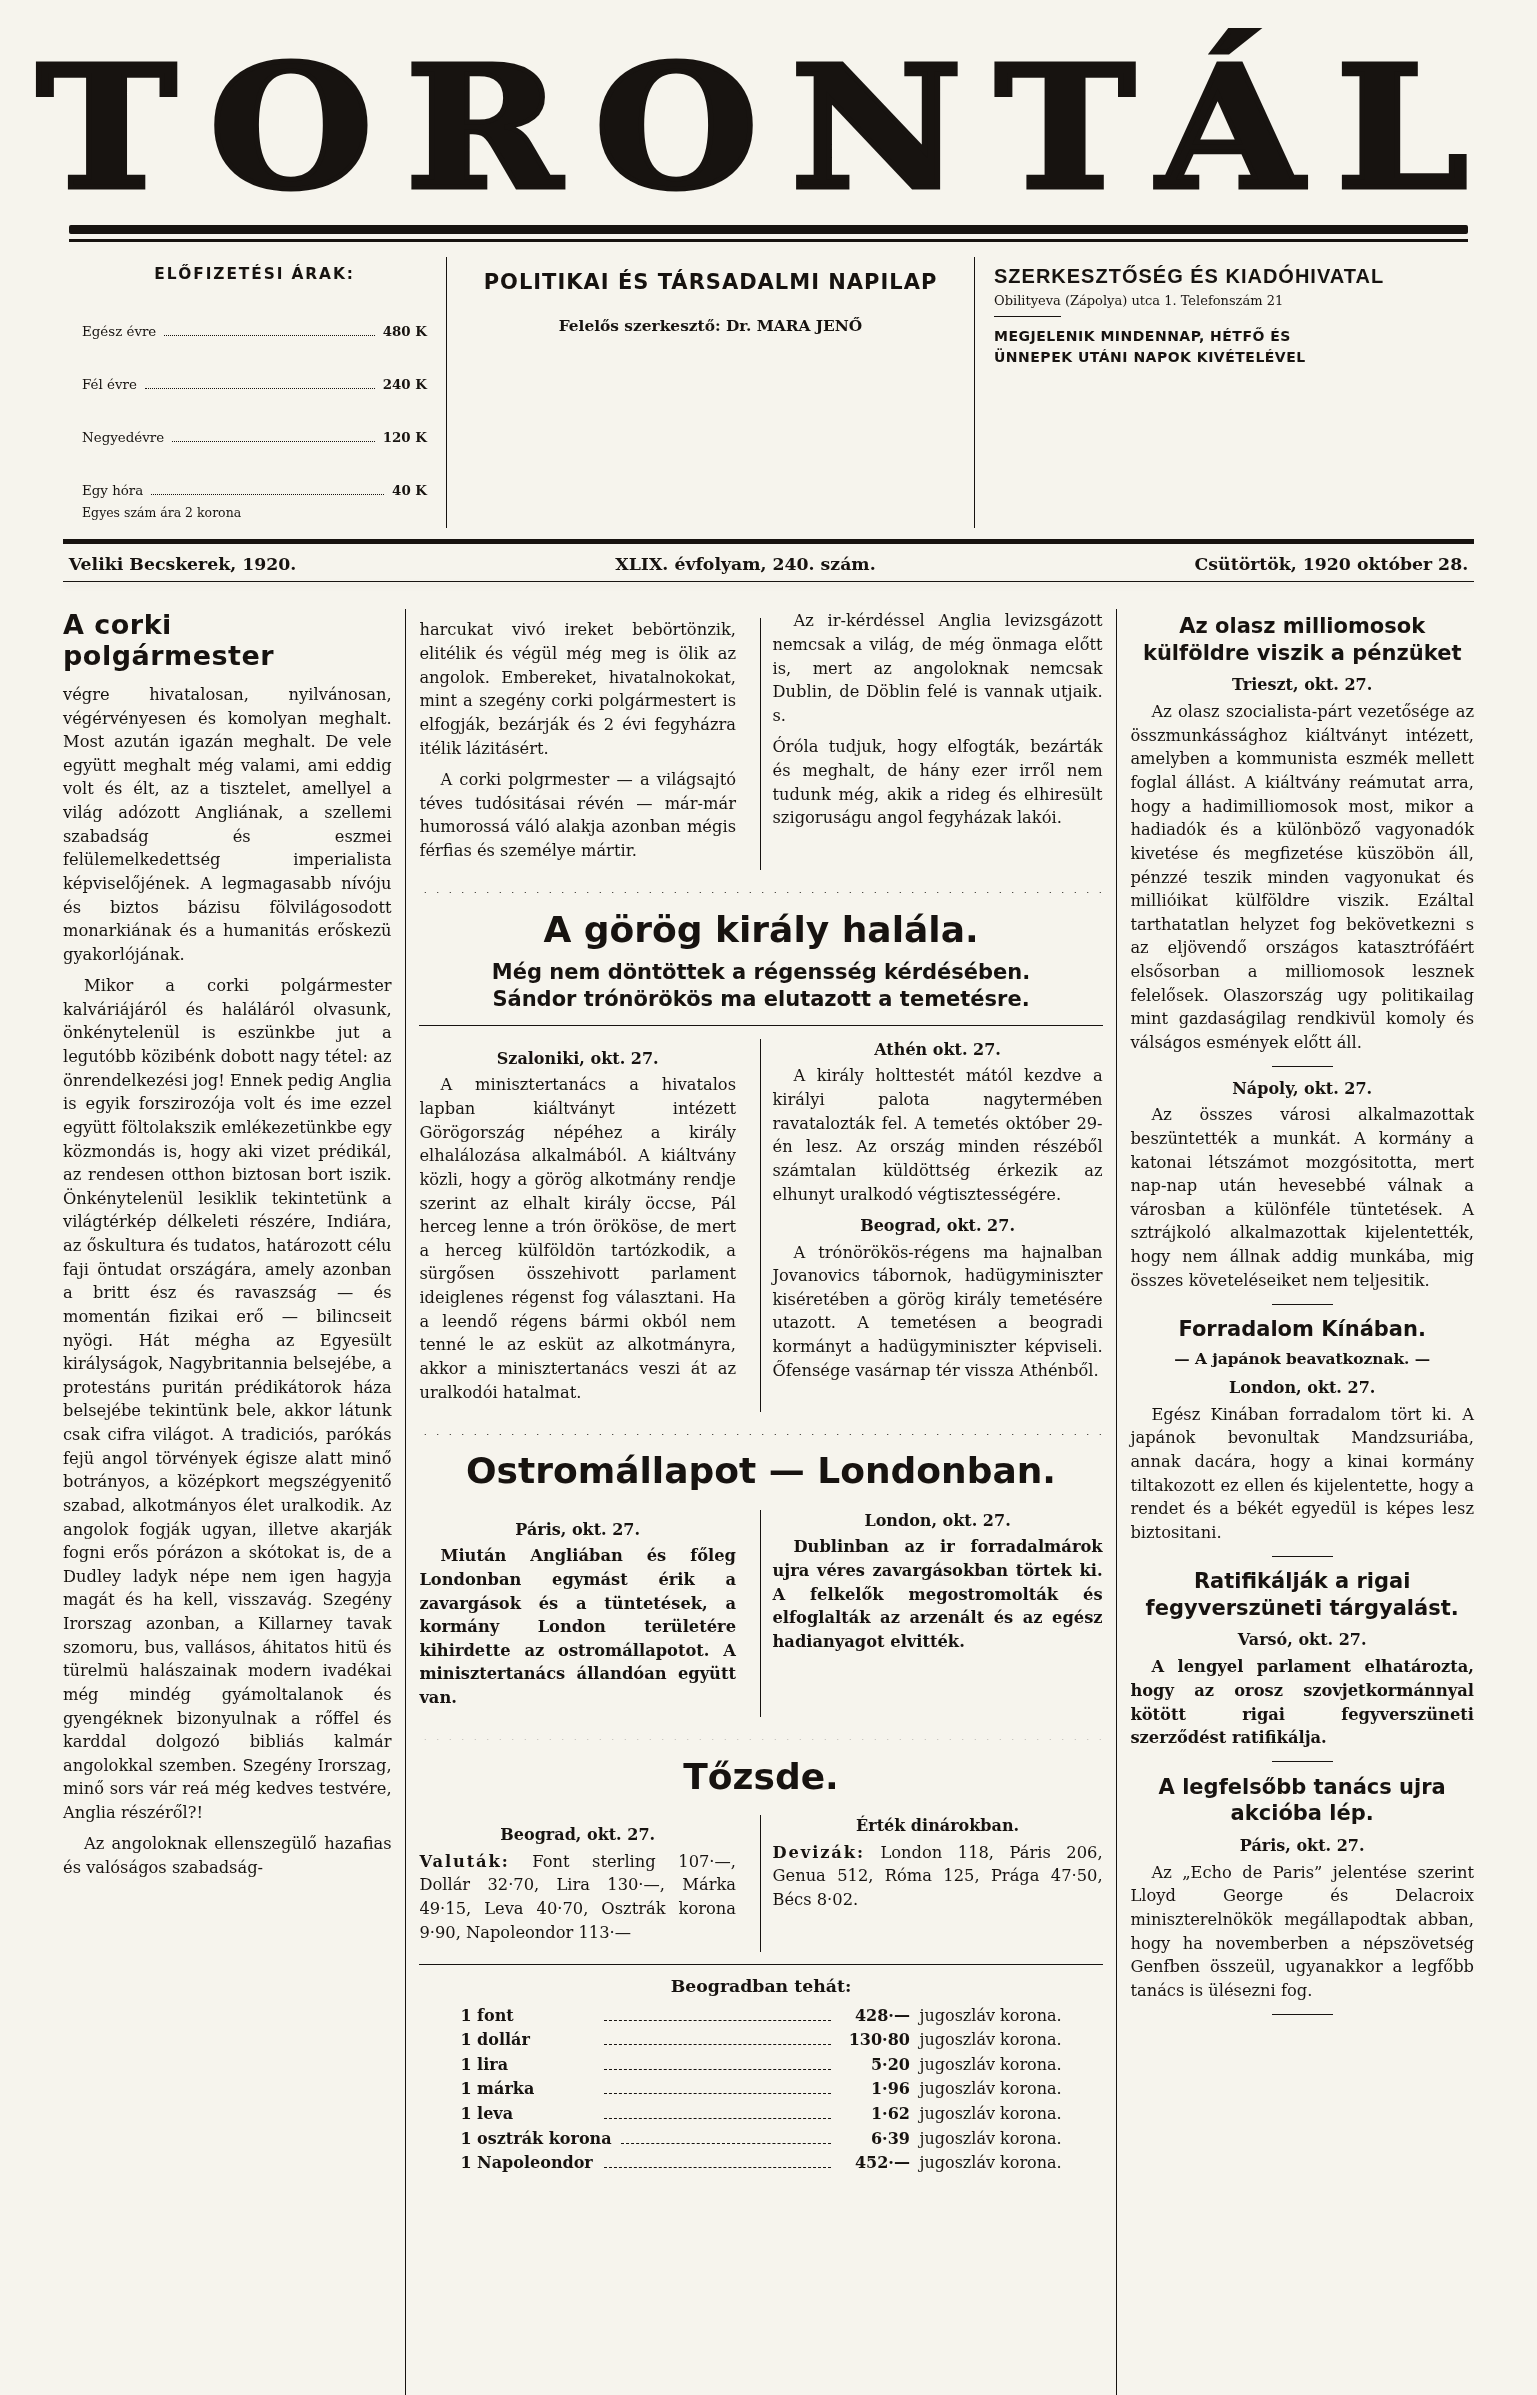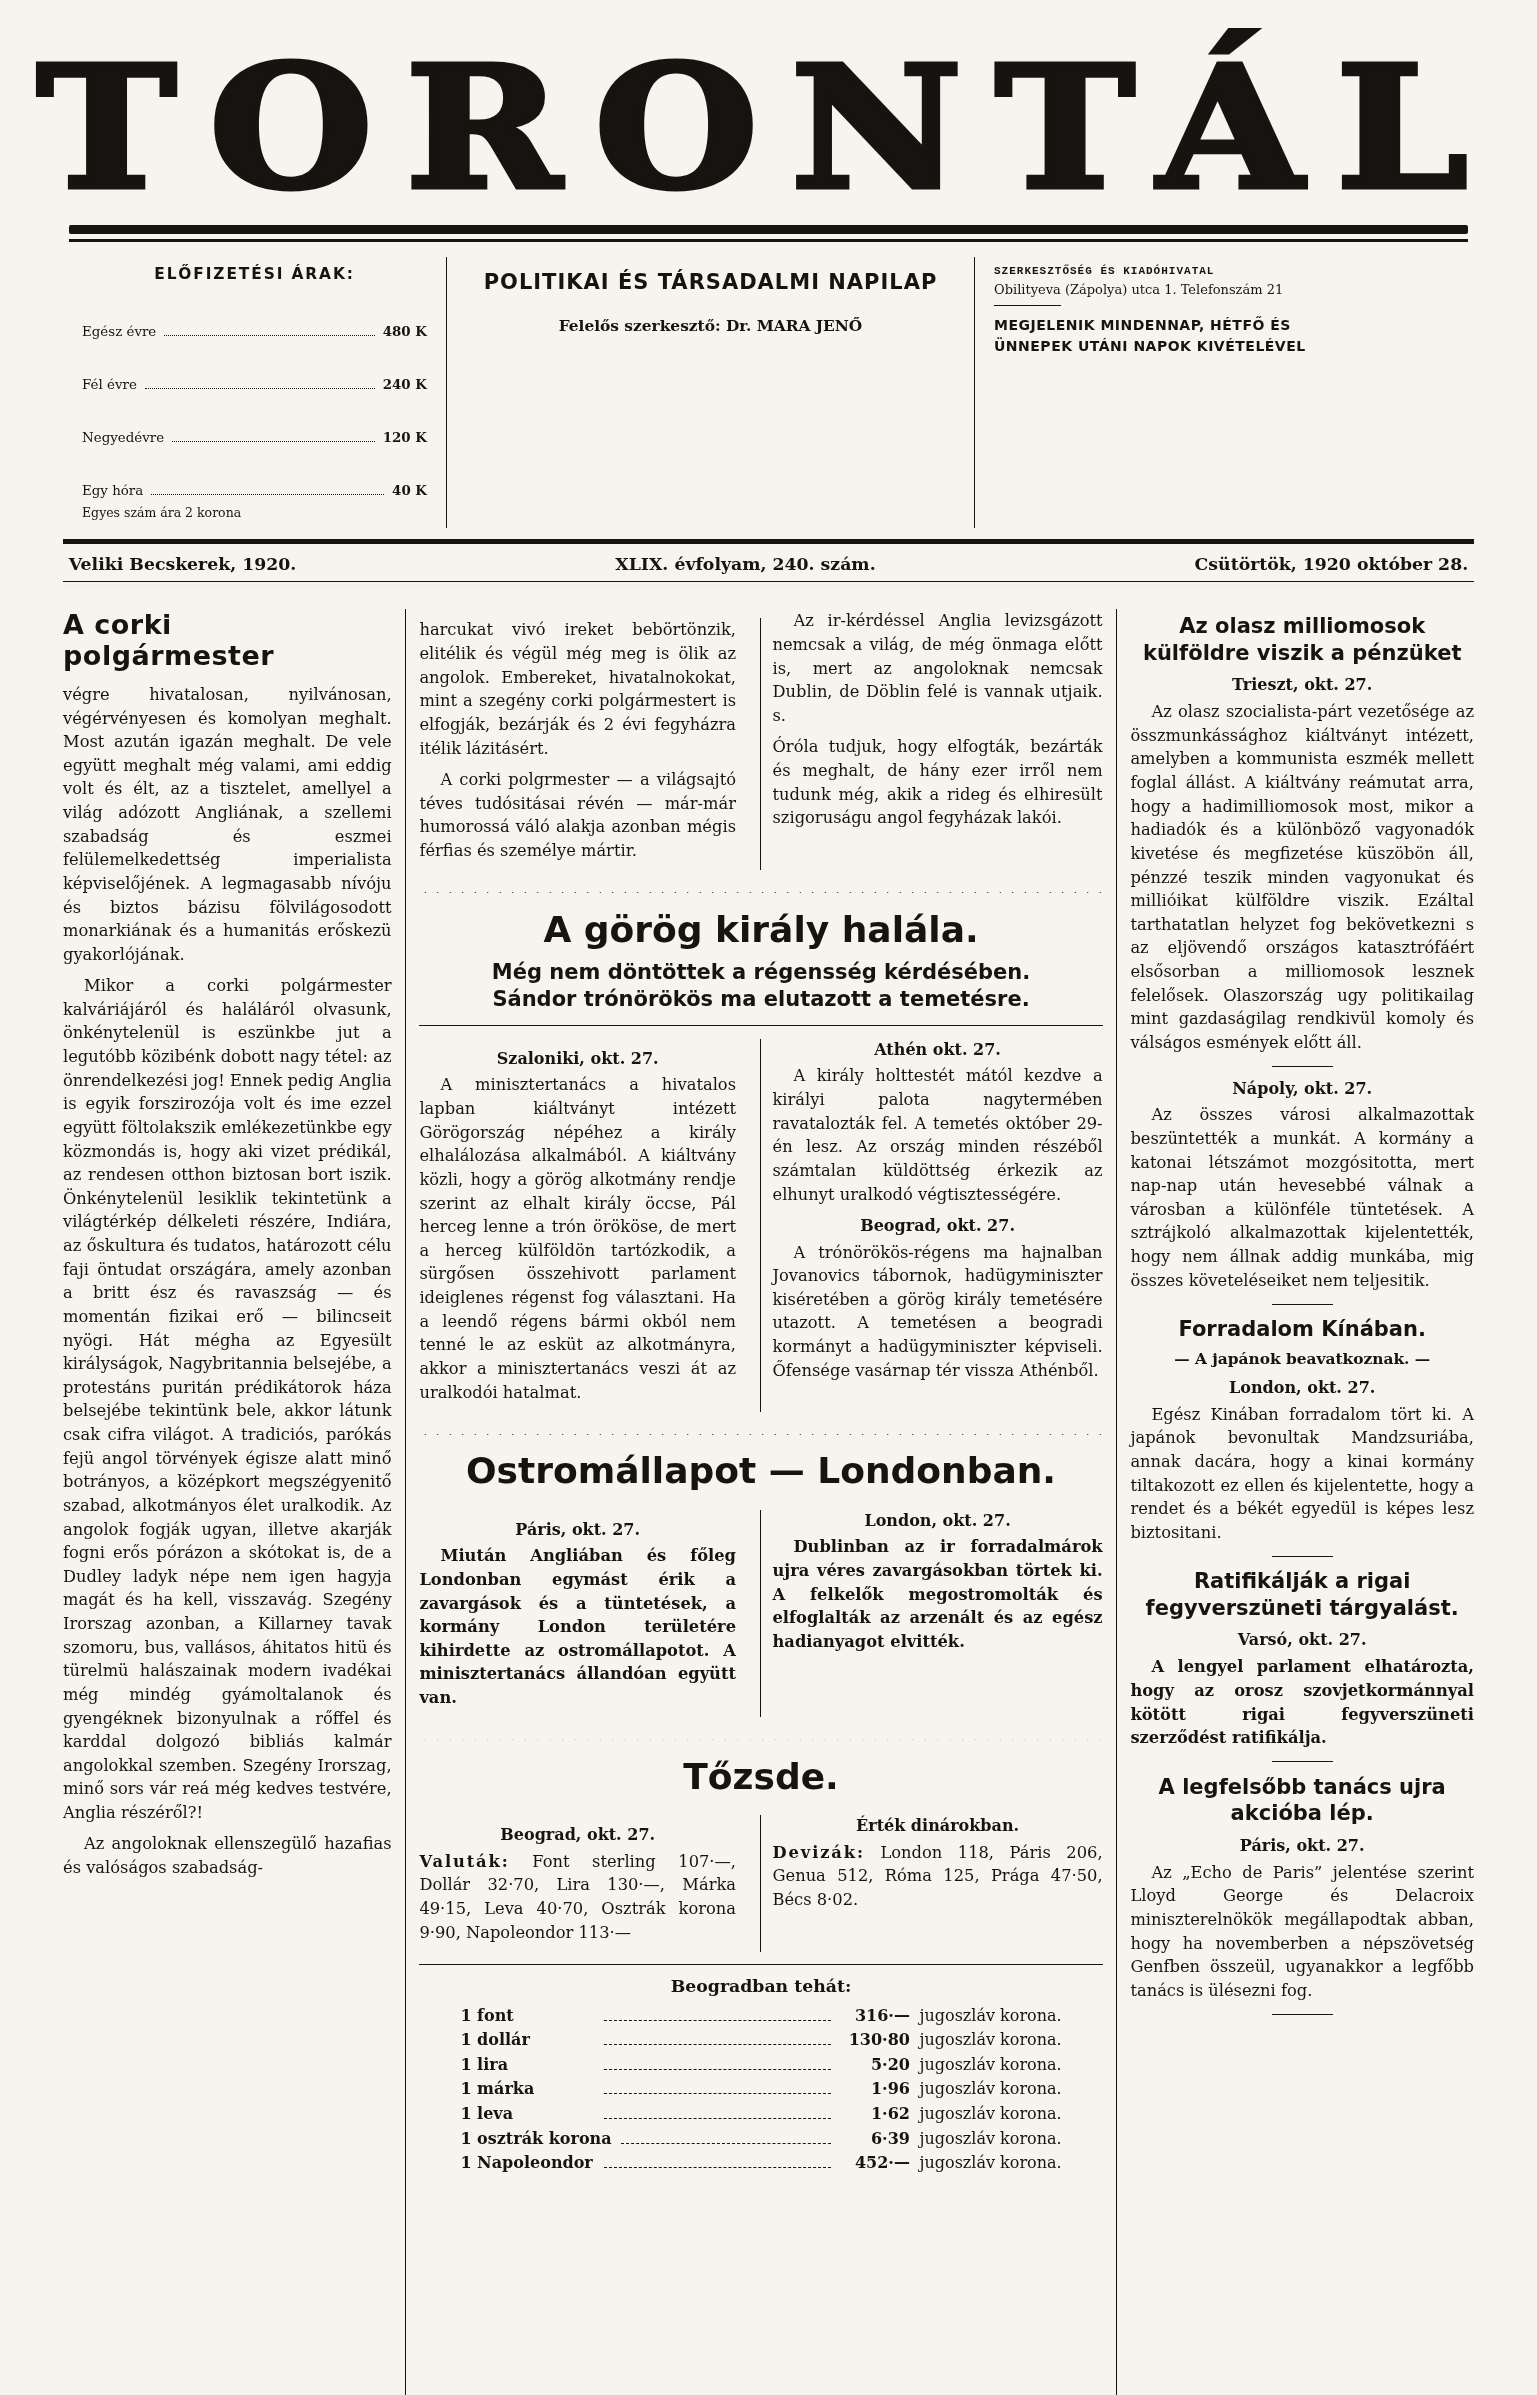--- a/index.html
+++ b/index.html
@@ -34,21 +34,21 @@
     font-size: 15.4px; letter-spacing: 1.9px; text-align: center; margin-bottom: 7.7px;
   }
   .price-row { display: flex; align-items: baseline; font-size: 13.4px; margin: 2.9px 0; }
   .price-label { white-space: nowrap; }
   .price-dots { flex: 1; border-bottom: 1.9px dotted #171310; margin: 0 7.7px 3.8px; }
   .price-value { font-weight: bold; white-space: nowrap; margin-top: 33px; }
   .price-note { font-size: 12.5px; margin-top: 6.7px; }
   .info-center { text-align: center; padding-top: 13.4px; }
   .tagline { font-family: "DejaVu Sans", sans-serif; font-weight: bold; font-size: 21px; letter-spacing: 1px; }
   .editor { font-size: 15.4px; font-weight: bold; margin-top: 23px; }
-  .office-heading { font-family: Liberation Mono, monospace; font-weight: bold; font-size: 11px; letter-spacing: 1px; }
+  .office-heading { font-family: Liberation Sans, sans-serif; font-weight: bold; font-size: 20px; letter-spacing: 1px; }
   .office-address { font-size: 13px; margin-top: 4.8px; }
   .office-sep { width: 67px; border-top: 1.9px solid #171310; margin: 8.6px 0; }
   .office-schedule { font-family: "DejaVu Sans", sans-serif; font-weight: bold; font-size: 14px; letter-spacing: 0.5px; line-height: 1.5; }
   
   .rule-heavy { border-top: 4.8px solid #171310; border-bottom: 1.9px solid #171310; height: 4.8px; margin-top: 11.5px; }
   .datebar { display: flex; justify-content: space-between; align-items: baseline; padding: 9.6px 5.8px 7.7px; font-size: 17.3px; font-weight: bold; }
   .rule-mid { border-top: 1.9px solid #171310; box-shadow: 0 3.8px 6.7px rgba(0,0,0,0.14); }
   
   .content { display: grid; grid-template-columns: 342px 1fr 357px; margin-top: 27px; min-height: 1868px; }
   .col1 { padding-right: 13.4px; }
@@ -211,21 +211,21 @@
             <div class="dateline">Érték dinárokban.</div>
             <p class="body noindent"><span class="fx-label">Devizák:</span> <span>London 118, Páris 206, Genua 512, Róma 125, Prága 47·50, Bécs 8·02.</span></p>
           </div>
         </div>
         <div class="thin-rule"></div>
         <div class="local-heading">Beogradban tehát:</div>
         <div class="fx-table">
           <div class="fx-row">
             <span class="fx-unit">1 font</span>
             <span class="fx-leader"></span>
-            <span class="fx-rate">316·—</span>
+            <span class="fx-rate">428·—</span>
             <span class="fx-cur">jugoszláv korona.</span>
           </div>
           <div class="fx-row">
             <span class="fx-unit">1 dollár</span>
             <span class="fx-leader"></span>
             <span class="fx-rate">130·80</span>
             <span class="fx-cur">jugoszláv korona.</span>
           </div>
           <div class="fx-row">
             <span class="fx-unit">1 lira</span>

